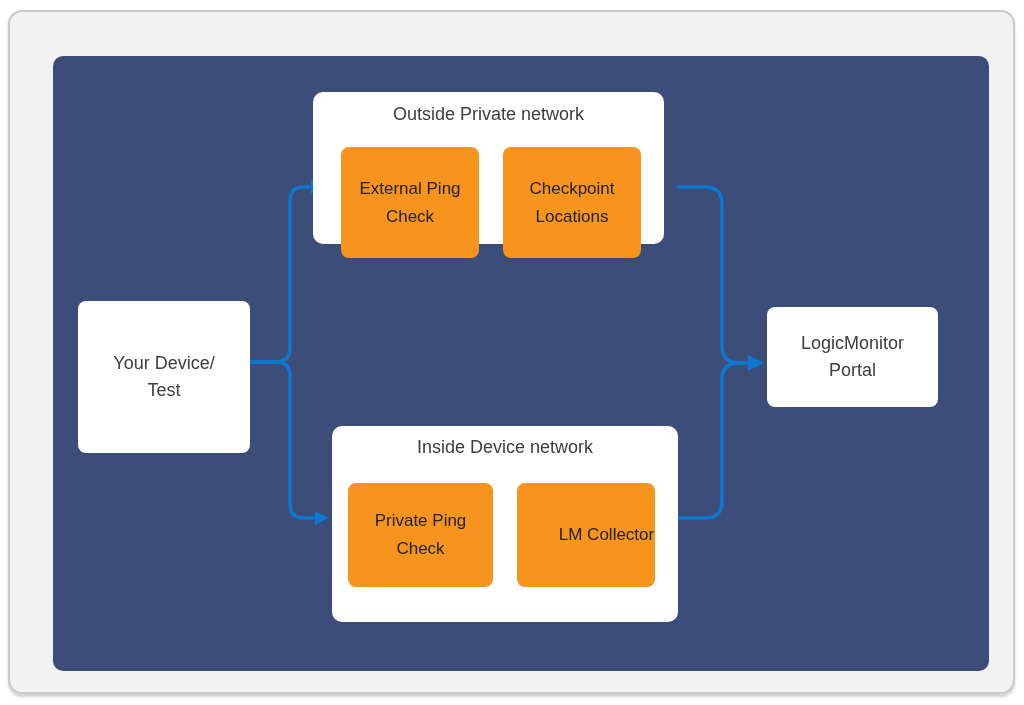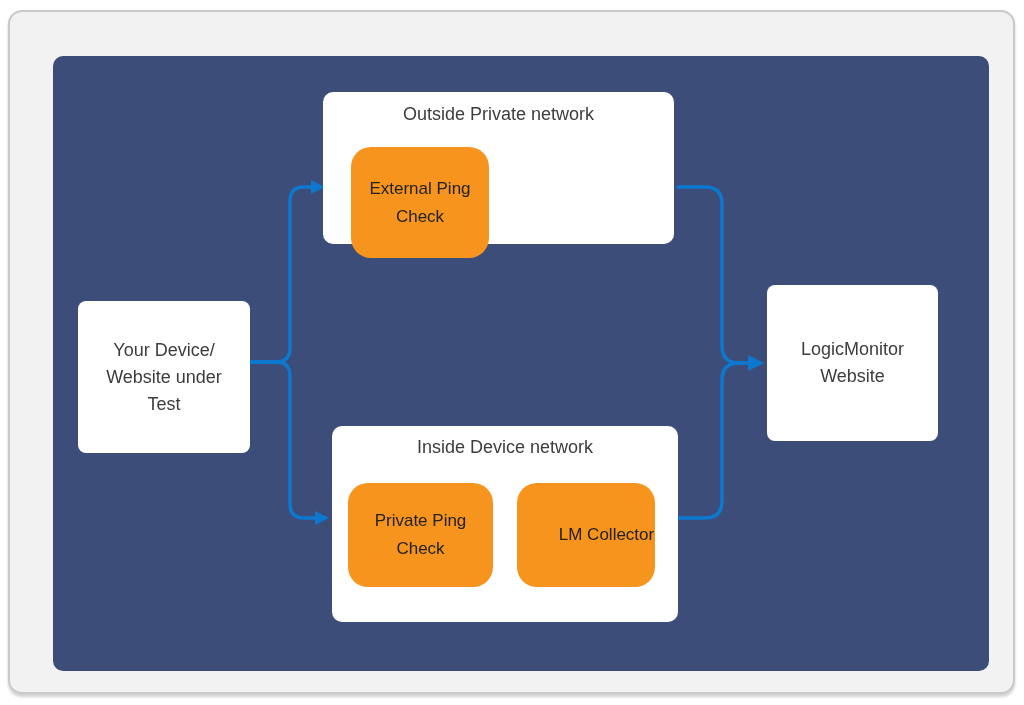--- a/index.html
+++ b/index.html
@@ -30,33 +30,33 @@
   }
   .arrows{position:absolute;left:0;top:0;width:1024px;height:705px;pointer-events:none;}
   .arrows path.line{fill:none;stroke:var(--arrow,#0C78D0);stroke-width:3.5;stroke-linecap:round;}
   .arrows path.head{fill:var(--arrow,#0C78D0);stroke:none;}
   .card{
     position:absolute;background:var(--card-bg,#FFFFFF);border-radius:8px;
     display:flex;flex-direction:column;align-items:center;justify-content:center;
     color:var(--text-dark,#3D3D3D);font-size:18px;line-height:27px;text-align:center;
   }
   .card-device{left:78px;top:301px;width:172px;height:152px;}
-  .card-portal{left:767px;top:285px;width:171px;height:156px;}
+  .card-portal{left:767px;top:307px;width:171px;height:100px;}
   .group{
     position:absolute;background:var(--card-bg,#FFFFFF);border-radius:10px;
   }
-  .group-outside{left:323px;top:92px;width:351px;height:152px;}
+  .group-outside{left:313px;top:92px;width:351px;height:152px;}
   .group-inside{left:332px;top:426px;width:346px;height:196px;}
   .group-title{
     margin-top:10px;text-align:center;color:var(--text-dark,#3D3D3D);
     font-size:18px;line-height:24px;
   }
   .group-inside .group-title{margin-top:9px;}
   .node{
-    position:absolute;background:var(--node-bg,#F7941E);border-radius:20px;
+    position:absolute;background:var(--node-bg,#F7941E);border-radius:8px;
     display:flex;flex-direction:column;align-items:center;justify-content:center;
     color:var(--text-on-orange,#222222);font-size:17px;line-height:28px;text-align:center;
   }
   .node-external{left:28px;top:55px;width:138px;height:111px;}
   .node-checkpoint{left:190px;top:55px;width:138px;height:111px;}
   .node-internal{left:16px;top:57px;width:145px;height:104px;}
   .node-collector{left:185px;top:57px;width:138px;height:104px;padding-left:41px;}
 </style>
 </head>
 <body>
@@ -75,40 +75,43 @@
     <path class="head" d="M 315 511 L 315 525 L 329 518 Z"></path>
 
     <path class="line" d="M 678 187 H 705 Q 722 187 722 204 V 346 Q 722 363 739 363 H 748"></path>
 
     <path class="line" d="M 678 518 H 705 Q 722 518 722 501 V 380 Q 722 363 739 363 H 748"></path>
     <path class="head" d="M 748 355 L 748 371 L 764 363 Z"></path>
   </svg>
 
   <div class="card card-device">
     <div>Your Device/</div>
-    <div>Website under</div>
     <div>Test</div>
   </div>
 
   <div class="group group-outside">
     <div class="group-title">Outside Private network</div>
     <div class="node node-external">
       <div>External Ping</div>
       <div>Check</div>
+    </div>
+    <div class="node node-checkpoint">
+      <div>Checkpoint</div>
+      <div>Locations</div>
     </div>
   </div>
 
   <div class="group group-inside">
     <div class="group-title">Inside Device network</div>
     <div class="node node-internal">
       <div>Private Ping</div>
       <div>Check</div>
     </div>
     <div class="node node-collector">
       <div>LM Collector</div>
     </div>
   </div>
 
   <div class="card card-portal">
     <div>LogicMonitor</div>
-    <div>Website</div>
+    <div>Portal</div>
   </div>
 </div>
 
 </body></html>

